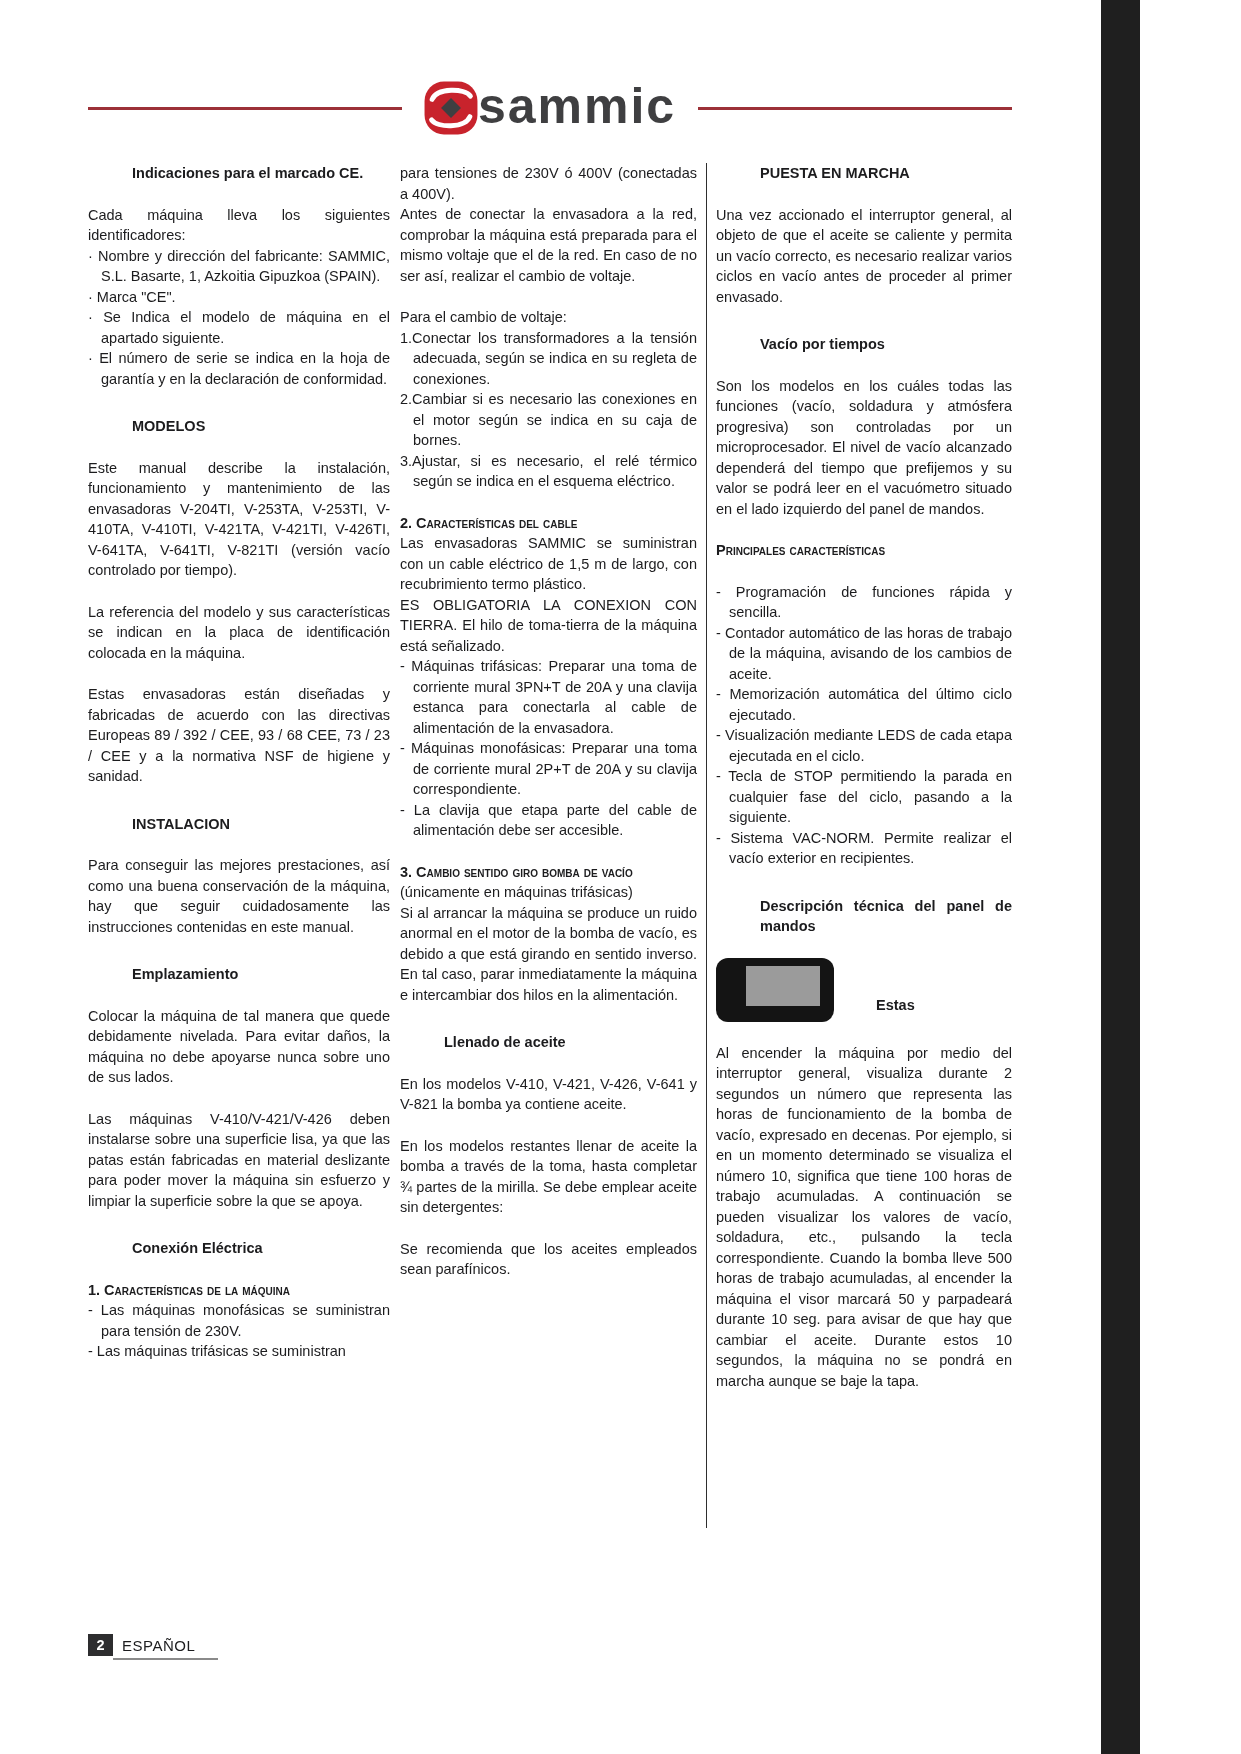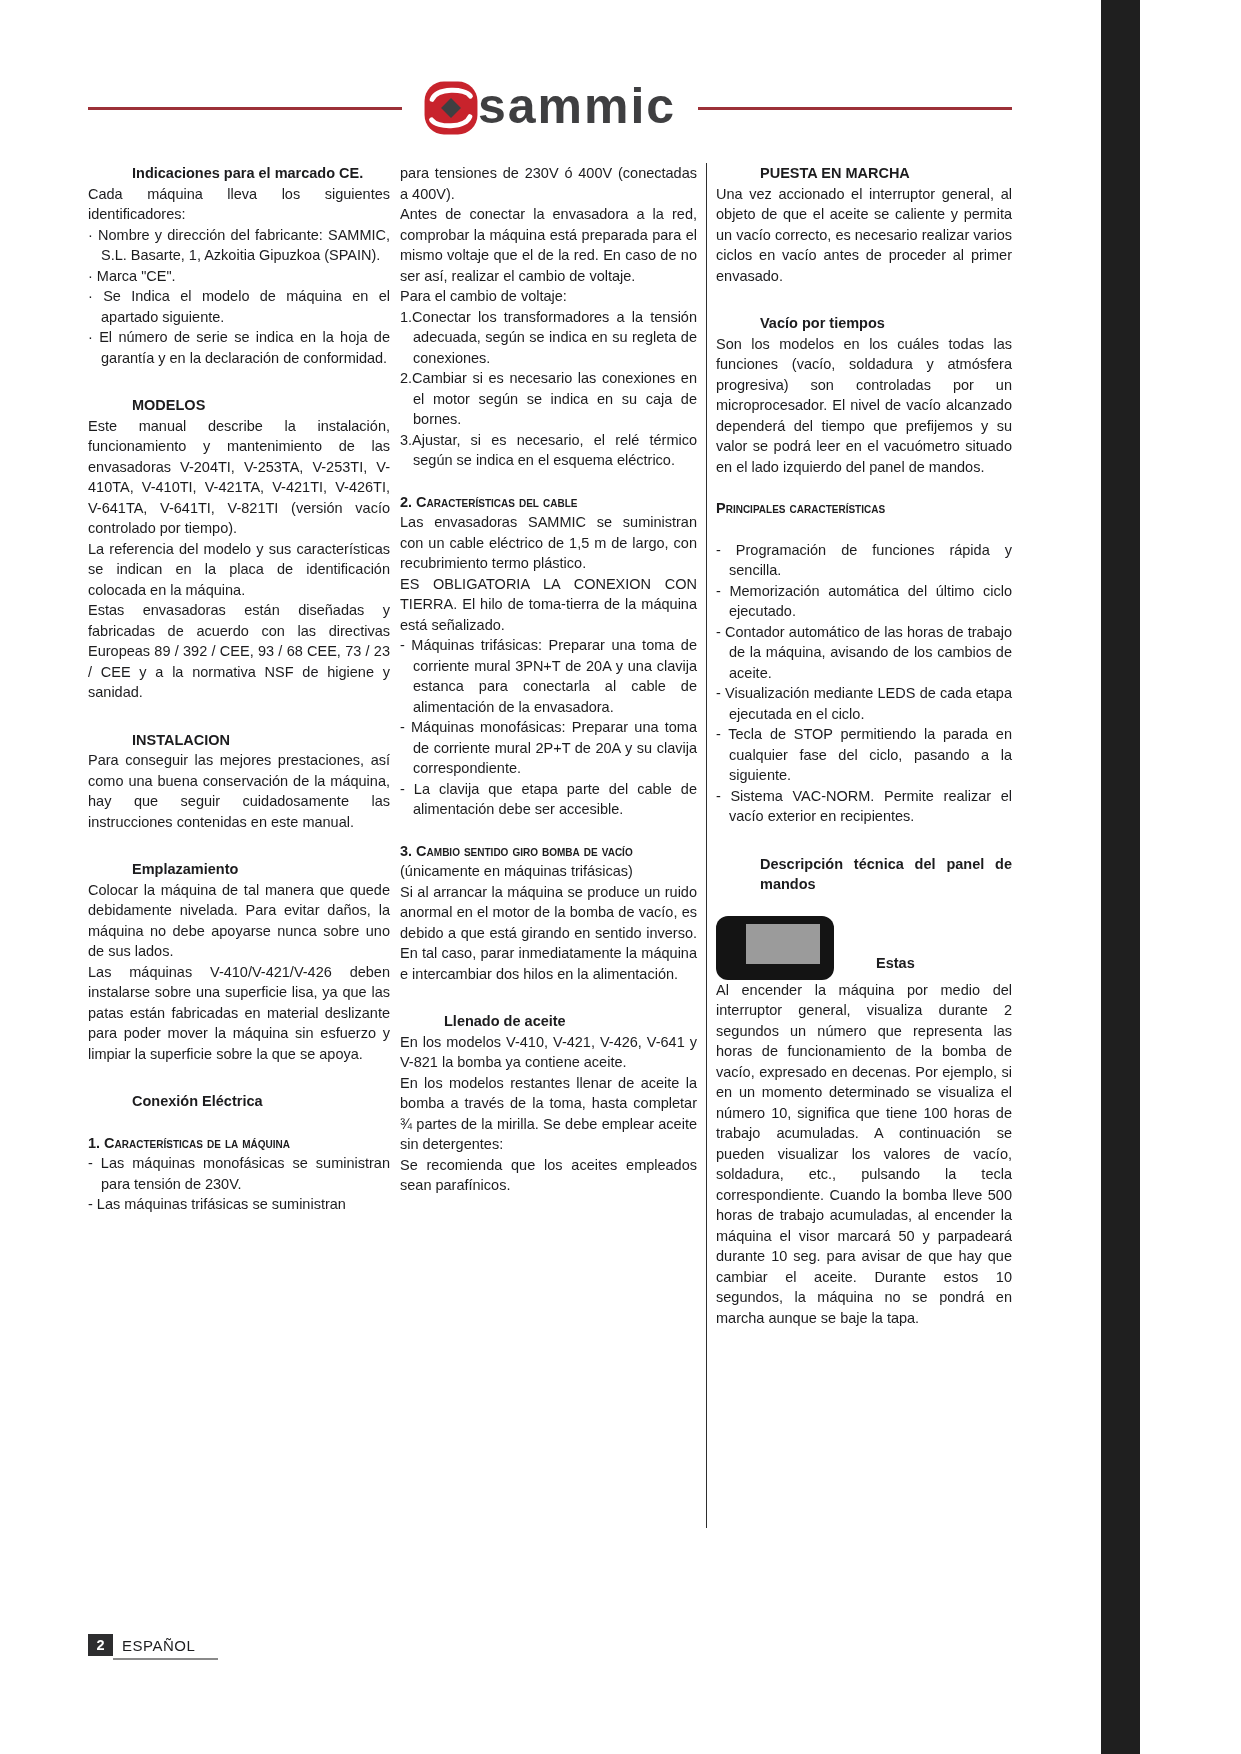--- a/index.html
+++ b/index.html
@@ -22,21 +22,21 @@
 
   .columns { position: absolute; left: 88px; top: 163px; width: 924px; height: 1380px; }
   .col { position: absolute; top: 0; text-align: justify; font-size: 14.5px; line-height: 20.5px; }
   .col1 { left: 0;    width: 302px; }
   .col2 { left: 312px; width: 297px; }
   .col3 { left: 628px; width: 296px; }
   .vdivider { position: absolute; left: 618px; top: 0; width: 1px; height: 1365px; background: #2e2e2e; }
 
   .h1    { font-weight: 700; margin-top: 27px; margin-left: 44px; }
   .hcaps { font-weight: 700; font-variant: small-caps; margin-top: 21px; }
-  .p     { }
+  .p     { margin-top: 21px; }
   .list  { margin-top: 21px; }
   .tight { margin-top: 0; }
   .col > :first-child { margin-top: 0; }
   .li { padding-left: 13px; text-indent: -13px; }
 
   .figure { margin-top: 21px; display: flex; align-items: flex-end; gap: 42px; }
   .visor-device { width: 118px; height: 64px; background: #141414; border-radius: 12px; position: relative; flex: none; }
   .visor-screen { position: absolute; left: 30px; top: 8px; width: 74px; height: 40px; background: #9b9b9b; }
   .visor-label { font-weight: 700; font-size: 14.5px; padding-bottom: 6px; }
 
@@ -119,22 +119,22 @@
     </section>
   <div class="vdivider"></div>
   <section class="col col3">
       <div class="h1">PUESTA EN MARCHA</div>
       <div class="p">Una vez accionado el interruptor general, al objeto de que el aceite se caliente y permita un vacío correcto, es necesario realizar varios ciclos en vacío antes de proceder al primer envasado.</div>
       <div class="h1">Vacío por tiempos</div>
       <div class="p">Son los modelos en los cuáles todas las funciones (vacío, soldadura y atmósfera progresiva) son controladas por un microprocesador. El nivel de vacío alcanzado dependerá del tiempo que prefijemos y su valor se podrá leer en el vacuómetro situado en el lado izquierdo del panel de mandos.</div>
       <div class="hcaps">Principales características</div>
       <div class="list">
         <div class="li">- Programación de funciones rápida y sencilla.</div>
+        <div class="li">- Contador automático de las horas de trabajo de la máquina, avisando de los cambios de aceite.</div>
         <div class="li">- Memorización automática del último ciclo ejecutado.</div>
-        <div class="li">- Contador automático de las horas de trabajo de la máquina, avisando de los cambios de aceite.</div>
         <div class="li">- Visualización mediante LEDS de cada etapa ejecutada en el ciclo.</div>
         <div class="li">- Tecla de STOP permitiendo la parada en cualquier fase del ciclo, pasando a la siguiente.</div>
         <div class="li">- Sistema VAC-NORM. Permite realizar el vacío exterior en recipientes.</div>
       </div>
       <div class="h1">Descripción técnica del panel de mandos</div>
       <div class="figure">
         <div class="visor-device">
           <div class="visor-screen"></div>
         </div>
         <span class="visor-label">Estas</span>

